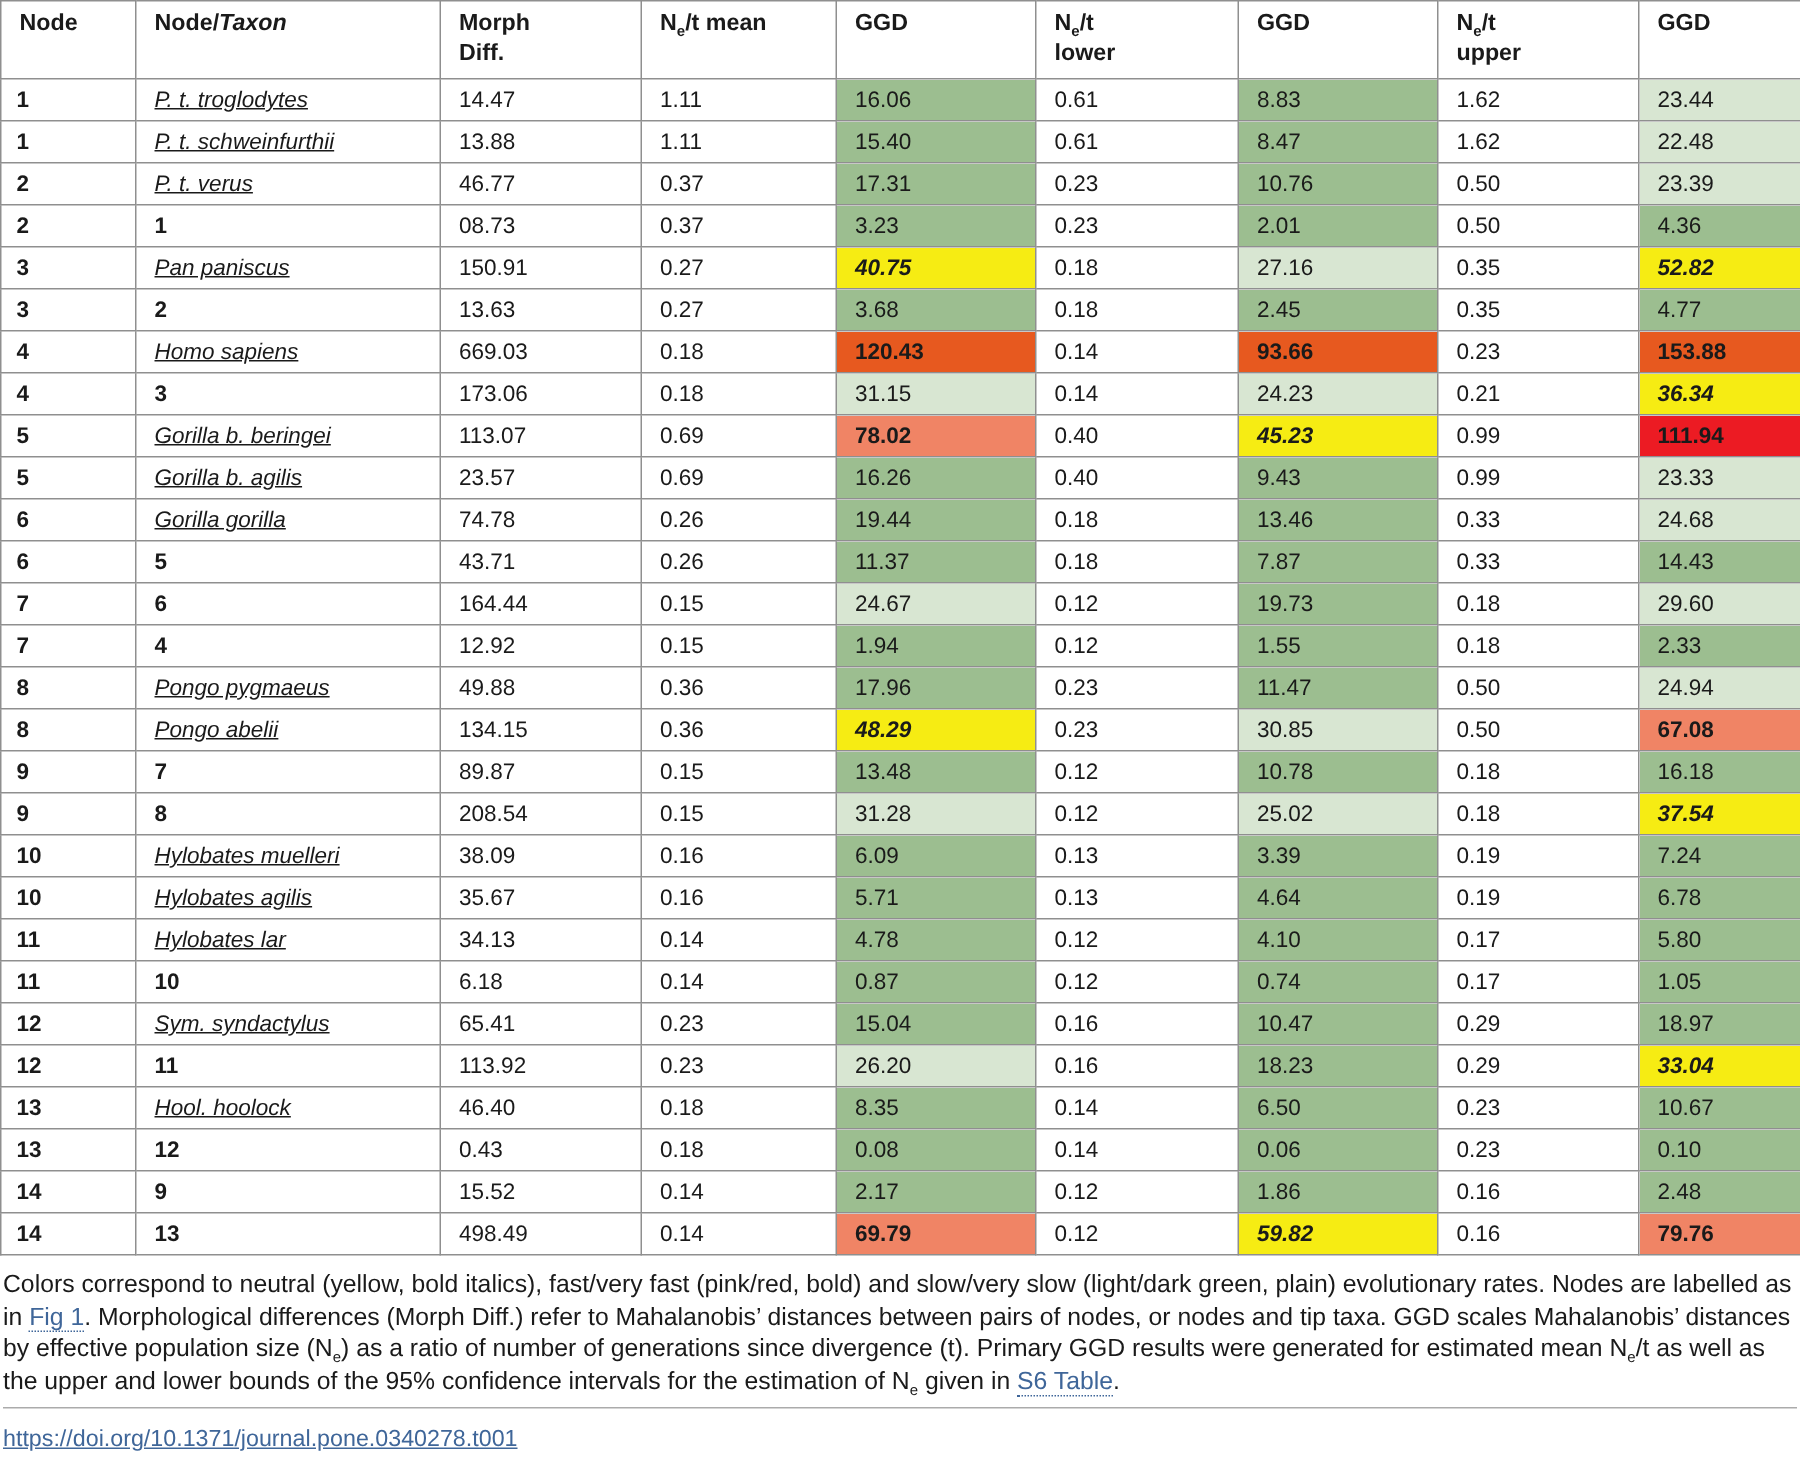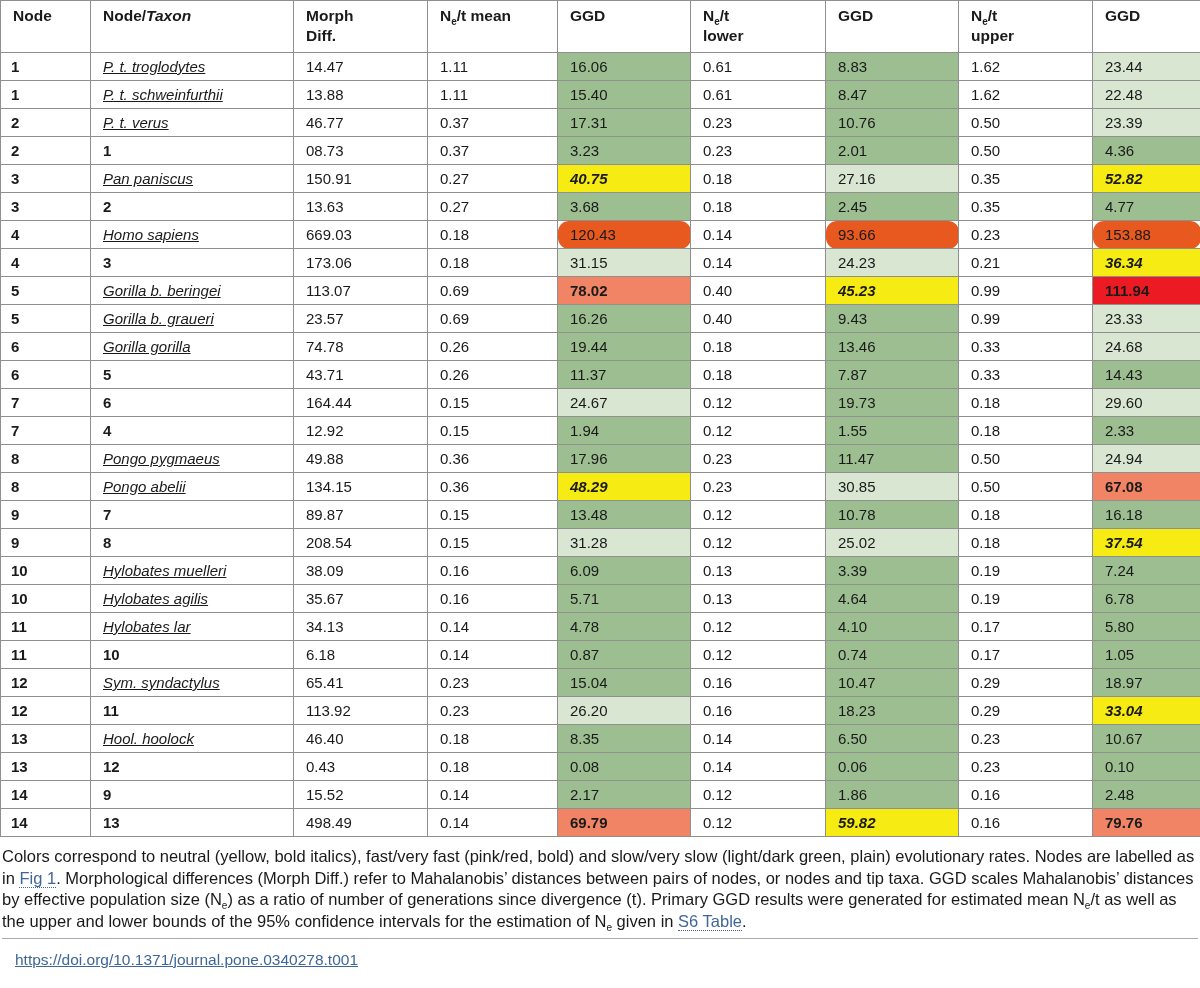--- a/index.html
+++ b/index.html
@@ -39,21 +39,21 @@
   }
   .main-table td:first-child { font-weight: bold; padding-left: 10px; }
   .taxon-italic { font-style: italic; text-decoration: underline; }
   .taxon-bold { font-weight: bold; }
   sub { font-size: 10px; line-height: 0; }
   
   .c-green        { background: var(--green); }
   .c-light_green  { background: var(--light_green); }
   .c-yellow       { background: var(--yellow); font-weight: bold; font-style: italic; }
   .c-pink         { background: var(--pink);   font-weight: bold; }
-  .c-orange       { background: var(--orange); font-weight: normal; border-radius: 11px; }
+  .c-orange       { background: var(--orange); font-weight: bold; }
   .c-red          { background: var(--red);    font-weight: bold; margin-top: 24px; }
   .caption {
     margin: 9px 3px 0 2px;
     font-size: 16.5px;
     line-height: 21.5px;
     color: #1a1a1a;
   }
   a.cap-link {
     color: var(--link_blue);
     text-decoration: none;
@@ -63,21 +63,20 @@
   .doi-bar {
     margin: 6px 2px 0 2px;
     border-top: 1px solid #ababab;
     padding-top: 12px;
   }
   a.doi-link {
     color: var(--link_blue);
     font-size: 15.5px;
     text-decoration: underline;
     cursor: pointer;
-    margin-left: 13px;
   }
   em { font-style: italic; }
 </style>
 </head>
 <body>
 
 <table class="main-table">
   <colgroup>
     <col style="width:90px">
       <col style="width:203px">
@@ -197,21 +196,21 @@
         <td>113.07</td>
         <td>0.69</td>
         <td class="c-pink">78.02</td>
         <td>0.40</td>
         <td class="c-yellow">45.23</td>
         <td>0.99</td>
         <td class="c-red">111.94</td>
       </tr>
       <tr>
         <td>5</td>
-        <td class="taxon-italic">Gorilla b. graueri</td>
+        <td class="taxon-italic">Gorilla b. agilis</td>
         <td>23.57</td>
         <td>0.69</td>
         <td class="c-green">16.26</td>
         <td>0.40</td>
         <td class="c-green">9.43</td>
         <td>0.99</td>
         <td class="c-light_green">23.33</td>
       </tr>
       <tr>
         <td>6</td>

